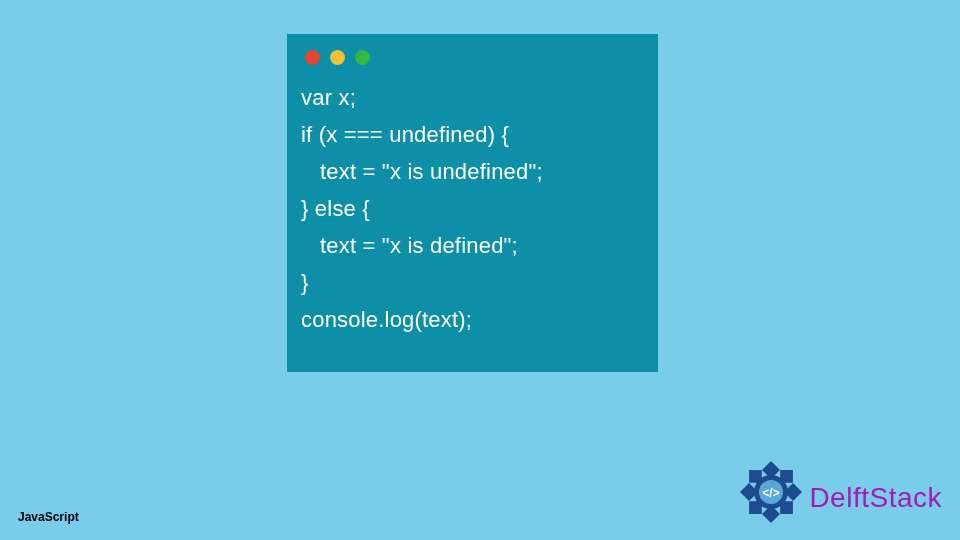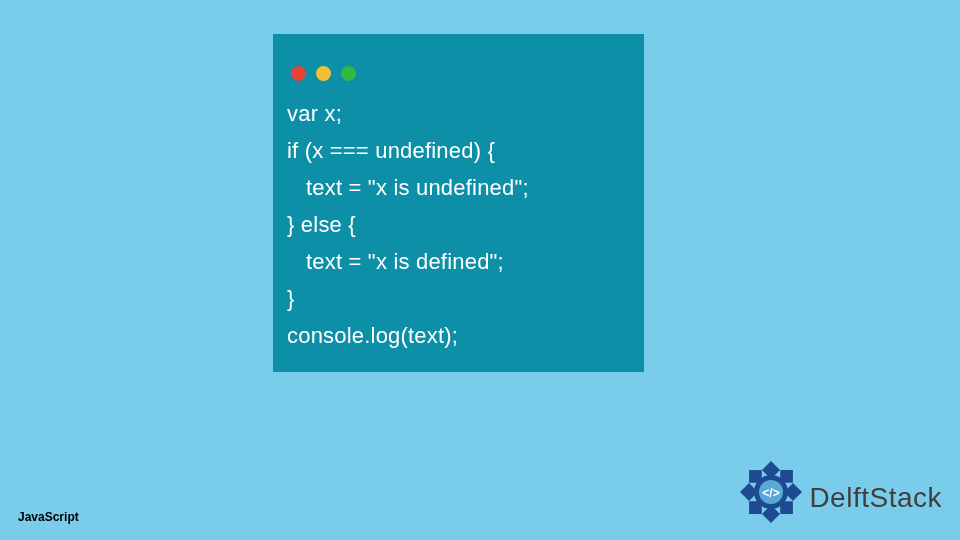--- a/index.html
+++ b/index.html
@@ -6,26 +6,26 @@
   body {
     width: 960px;
     height: 540px;
     background: #79cdea;
     position: relative;
     font-family: Arial, Helvetica, sans-serif;
     overflow: hidden;
   }
   .code-window {
     position: absolute;
-    left: 273px;
+    left: 287px;
     top: 34px;
     width: 371px;
     height: 338px;
     background: #0d8fa8;
-    padding: 32px 14px 14px 14px;
+    padding: 16px 14px 14px 14px;
   }
   .traffic-lights {
     display: flex;
     gap: 10px;
     margin-left: 4px;
     margin-bottom: 14px;
   }
   .dot {
     width: 15px;
     height: 15px;
@@ -66,21 +66,21 @@
     position: absolute;
     right: 18px;
     bottom: 14px;
     display: flex;
     align-items: center;
     gap: 4px;
   }
   .ds-emblem { width: 68px; height: 68px; }
   .ds-text {
     font-size: 28px;
-    color: #404040;
+    color: #a21caf;
     font-weight: 500;
     letter-spacing: 0.5px;
     margin-top: 12px;
   }
 </style>
 </head>
 <body>
 
 <div class="code-window">
   <div class="traffic-lights">

